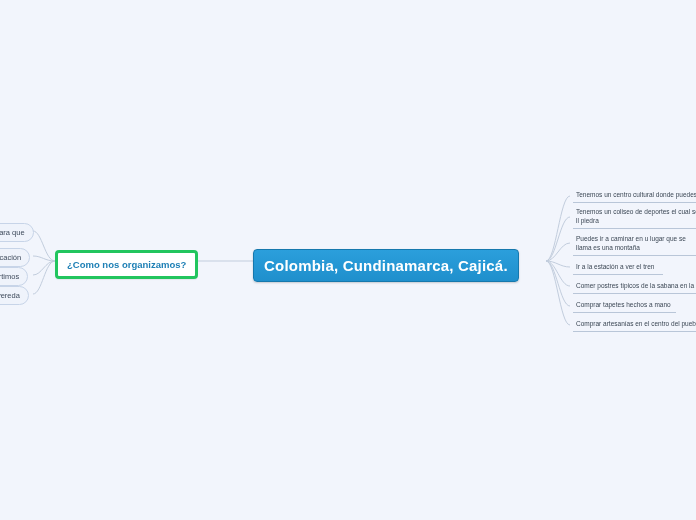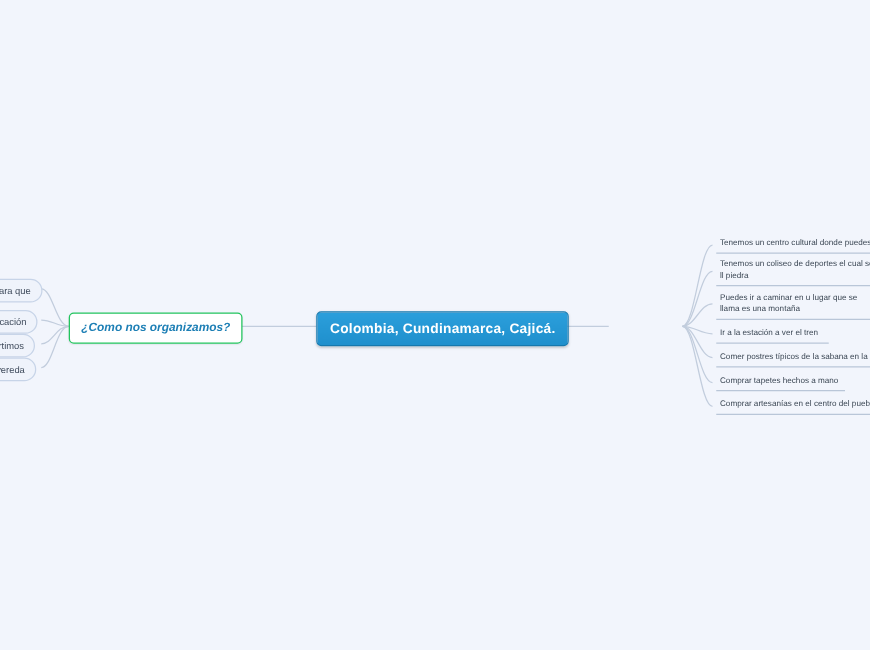--- a/index.html
+++ b/index.html
@@ -34,40 +34,39 @@
     box-sizing: border-box;
   }
   
   .root-node {
     background: #2196d6;
     background: linear-gradient(#2b9fdc, #1f8fcc);
     border: 1px solid #1678ad;
     border-radius: 4px;
     color: #ffffff;
     font-weight: bold;
-    font-size: 11px;
+    font-size: 15px;
     text-align: center;
     padding: 7px 10px;
     letter-spacing: 0.2px;
     white-space: nowrap;
     box-shadow: 0 1px 2px rgba(0,0,0,0.18);
   }
   
   .main-node {
     background: #ffffff;
-    border: 1px solid #22c55e;
+    border: 3px solid #22c55e;
     border-radius: 4px;
     color: #1d7fb5;
     font-weight: bold;
     font-size: 9.5px;
     text-align: center;
     padding: 6px 9px;
     white-space: nowrap;
     box-shadow: 0 1px 1px rgba(0,0,0,0.06);
-    font-style: italic;
   }
   
   .leaf-node {
     background: #eff3fb;
     border: 1px solid #c7d4e8;
     border-radius: 11px;
     color: #3f4b5c;
     font-size: 7.5px;
     padding: 4px 8px;
     white-space: nowrap;

